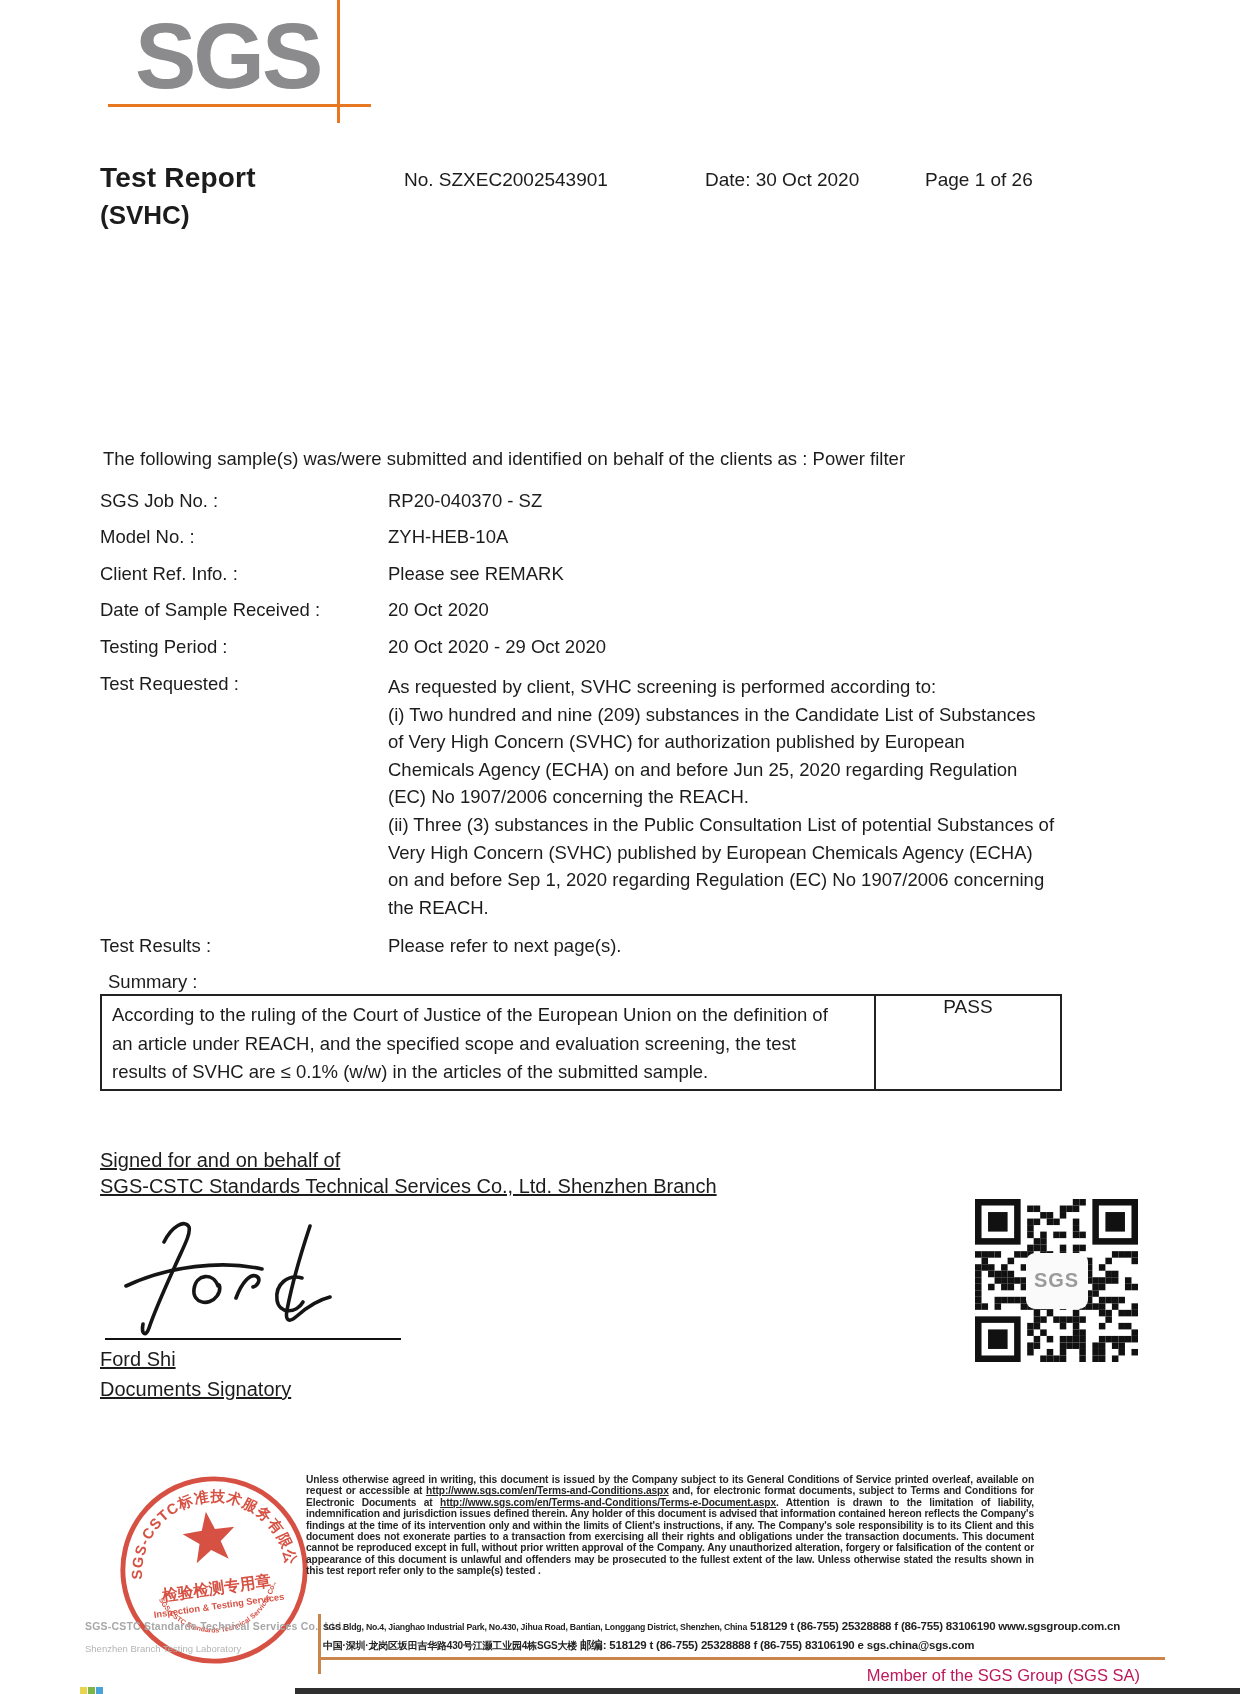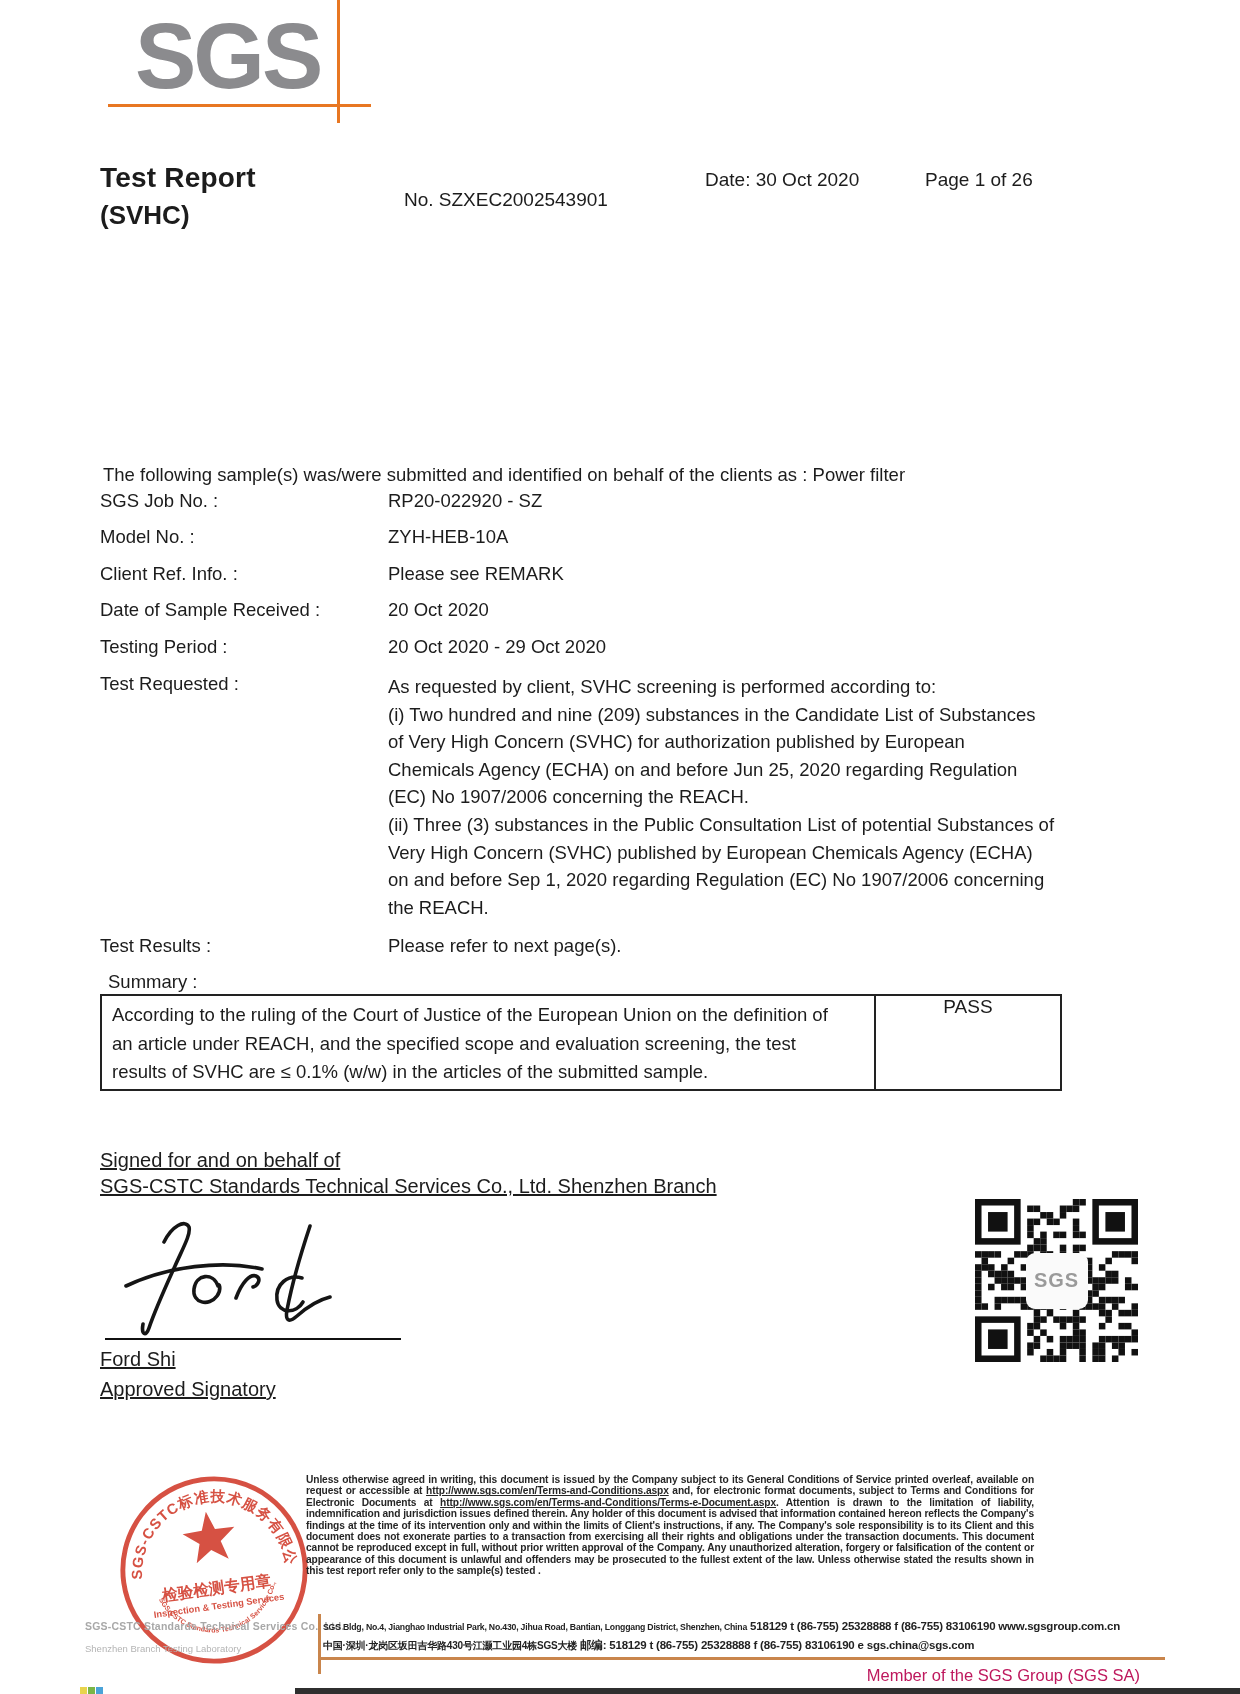--- a/index.html
+++ b/index.html
@@ -54,30 +54,30 @@
 <body>
 
 <div id="page">
 
   <div class="abs logo-text" style="left:135px;top:10px;">SGS</div>
   <div class="abs cross-v" style="left:337px;top:0;height:123px;"></div>
   <div class="abs cross-h" style="left:108px;top:104px;width:263px;"></div>
 
   <div class="abs rpt-title" style="left:100px;top:162px;">Test Report</div>
   <div class="abs rpt-sub" style="left:100px;top:200px;">(SVHC)</div>
-  <div class="abs hdr-meta" style="left:404px;top:169px;margin-top:20px;">No. SZXEC2002543901</div>
+  <div class="abs hdr-meta" style="left:404px;top:169px;">No. SZXEC2002543901</div>
   <div class="abs hdr-meta" style="left:705px;top:169px;">Date: 30 Oct 2020</div>
   <div class="abs hdr-meta" style="left:925px;top:169px;">Page 1 of 26</div>
 
 
-  <div class="abs intro" style="left:103px;top:448px;margin-top:16px;">The following sample(s) was/were submitted and identified on behalf of the clients as : Power filter</div>
+  <div class="abs intro" style="left:103px;top:448px;">The following sample(s) was/were submitted and identified on behalf of the clients as : Power filter</div>
 
   <div>
     <span class="f-label" style="top:490px;">SGS Job No. :</span>
-    <span class="f-value" style="top:490px;">RP20-022920 - SZ</span>
+    <span class="f-value" style="top:490px;">RP20-040370 - SZ</span>
   </div>
   <div>
     <span class="f-label" style="top:526px;">Model No. :</span>
     <span class="f-value" style="top:526px;">ZYH-HEB-10A</span>
   </div>
   <div>
     <span class="f-label" style="top:563px;">Client Ref. Info. :</span>
     <span class="f-value" style="top:563px;">Please see REMARK</span>
   </div>
   <div>
@@ -121,21 +121,21 @@
       <path d="M64,30 C72,14 85,7 89,15 C91,22 83,36 75,54 C65,76 55,98 49,116 C46,125 41,123 43,112"></path>
       <path d="M26,74 C68,54 122,48 162,57"></path>
       <path d="M118,74 C113,60 96,62 94,77 C92,91 109,95 117,84 C122,77 119,70 118,74"></path>
       <path d="M136,86 C142,70 150,62 156,64 C161,66 159,73 153,75"></path>
       <path d="M210,14 C202,38 192,72 187,98 C185,109 189,111 197,104 C206,96 218,88 230,85"></path>
       <path d="M202,66 C188,62 175,72 177,88 C179,102 196,102 203,90"></path>
     </g>
   </svg>
   <div class="abs sig-line" style="left:105px;top:1338px;width:296px;"></div>
   <div class="abs sig-text" style="left:100px;top:1348px;">Ford Shi</div>
-  <div class="abs sig-text" style="left:100px;top:1378px;">Approved Signatory</div>
+  <div class="abs sig-text" style="left:100px;top:1378px;">Documents Signatory</div>
 
   <div class="abs qr-wrap" style="left:975px;top:1199px;">
     <svg id="qr-svg" width="163" height="163" viewBox="0 0 162.5 162.5">
         <rect x="97.5" y="0" width="6.5" height="6.5" fill="#111"></rect>
         <rect x="104" y="0" width="6.5" height="6.5" fill="#111"></rect>
         <rect x="52" y="6.5" width="6.5" height="6.5" fill="#111"></rect>
         <rect x="58.5" y="6.5" width="6.5" height="6.5" fill="#111"></rect>
         <rect x="84.5" y="6.5" width="6.5" height="6.5" fill="#111"></rect>
         <rect x="91" y="6.5" width="6.5" height="6.5" fill="#111"></rect>
         <rect x="97.5" y="6.5" width="6.5" height="6.5" fill="#111"></rect>

